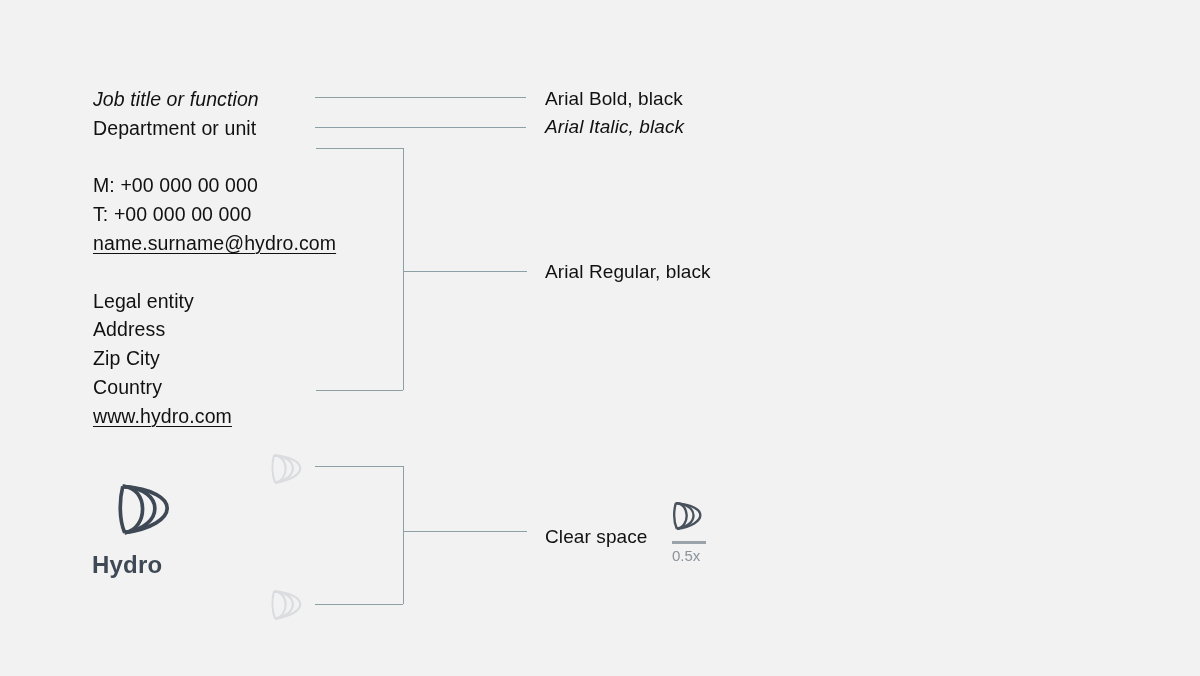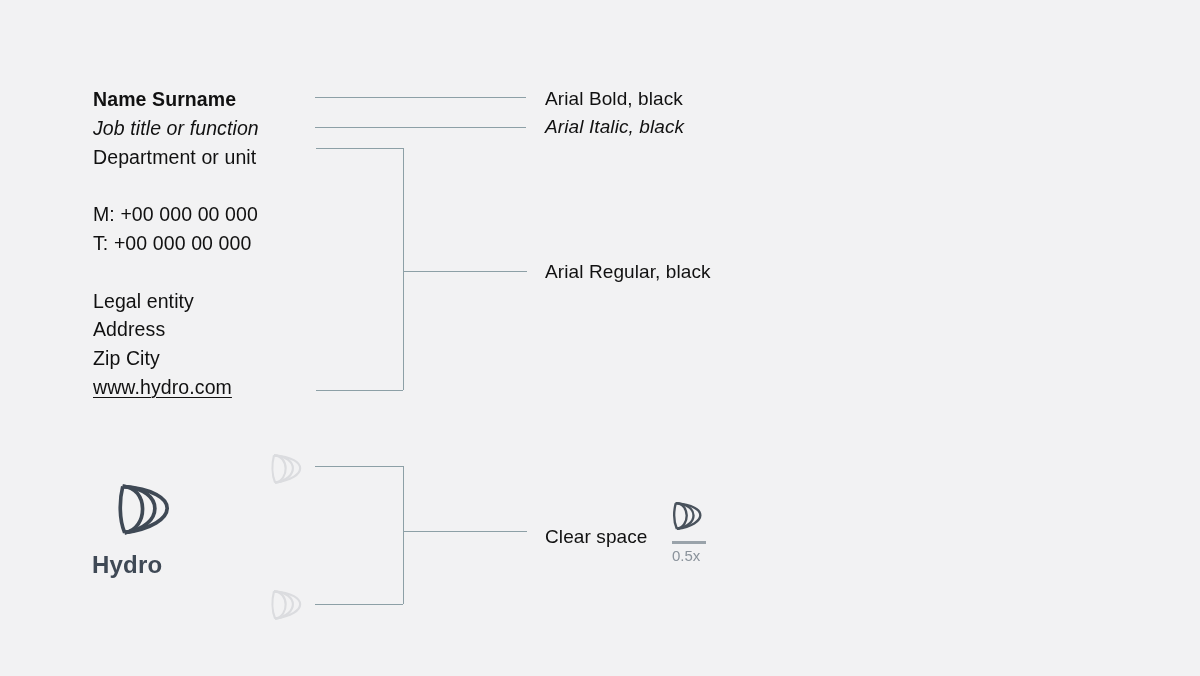--- a/index.html
+++ b/index.html
@@ -87,30 +87,31 @@
   .mark-cs path{stroke:#49525c;stroke-width:4.4;}
   .cs-bar{position:absolute;left:672px;top:541px;width:34px;height:3px;background:var(--bar);}
   .cs-ratio{position:absolute;left:672px;top:547px;font-size:15px;color:var(--muted);line-height:18px;}
 </style>
 </head>
 <body>
 
 <div class="stage">
 
   <div class="sig">
-    <div class="sig-line bold">Name Surname</div>
     <div class="sig-line italic">Job title or function</div>
     <div class="sig-line">Department or unit</div>
     <div class="blank"></div>
     <div class="sig-line">M: +00 000 00 000</div>
     <div class="sig-line">T: +00 000 00 000</div>
+    <div class="sig-line"><span class="u">name.surname@hydro.com</span></div>
     <div class="blank"></div>
     <div class="sig-line">Legal entity</div>
     <div class="sig-line">Address</div>
     <div class="sig-line">Zip City</div>
+    <div class="sig-line">Country</div>
     <div class="sig-line"><span class="u">www.hydro.com</span></div>
   </div>
 
   <div class="hline lineA"></div>
   <div class="hline lineB"></div>
   <div class="hline b1-top"></div>
   <div class="vline b1-vert"></div>
   <div class="hline b1-mid"></div>
   <div class="hline b1-bot"></div>
   <div class="hline b2-top"></div>

